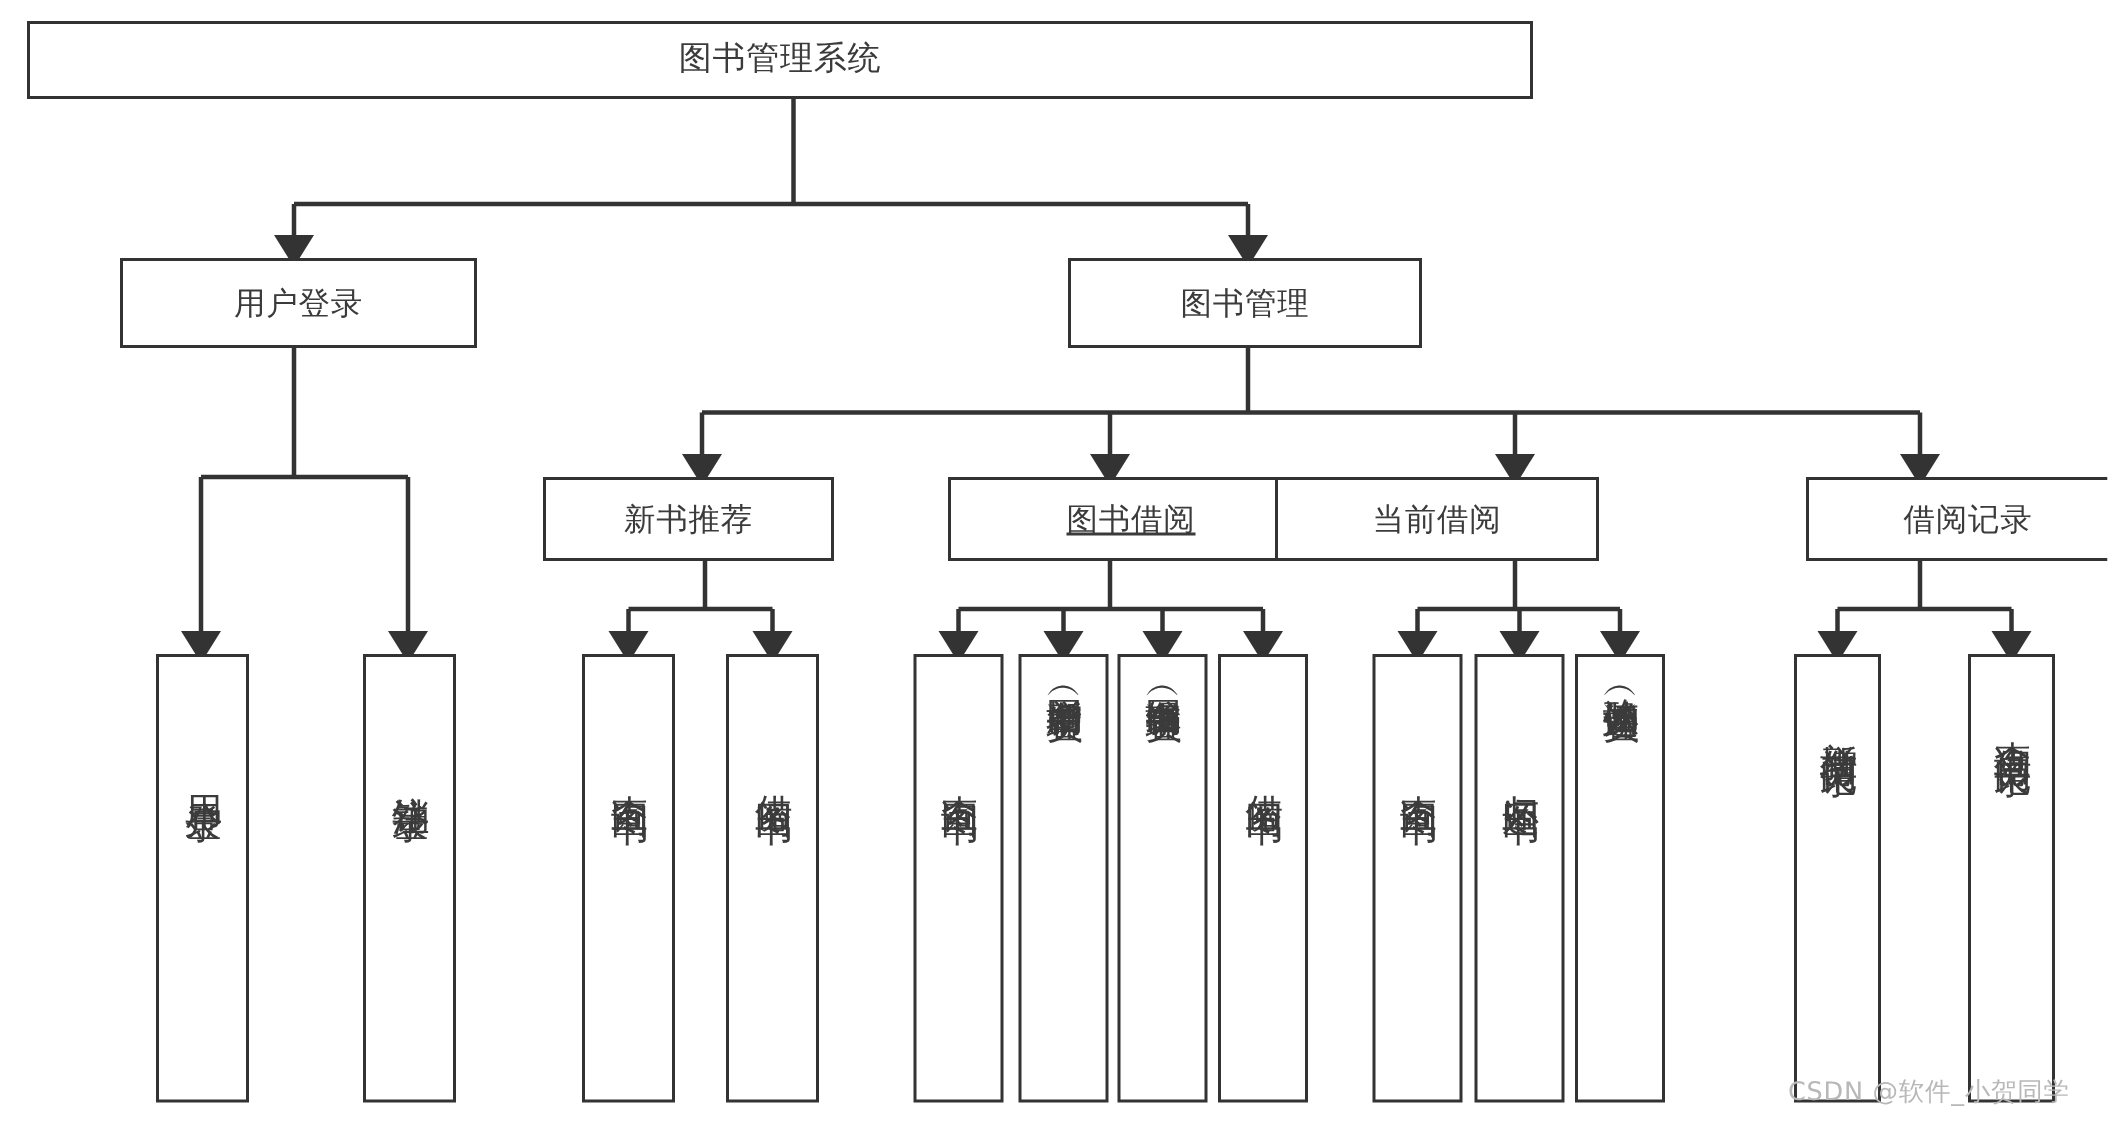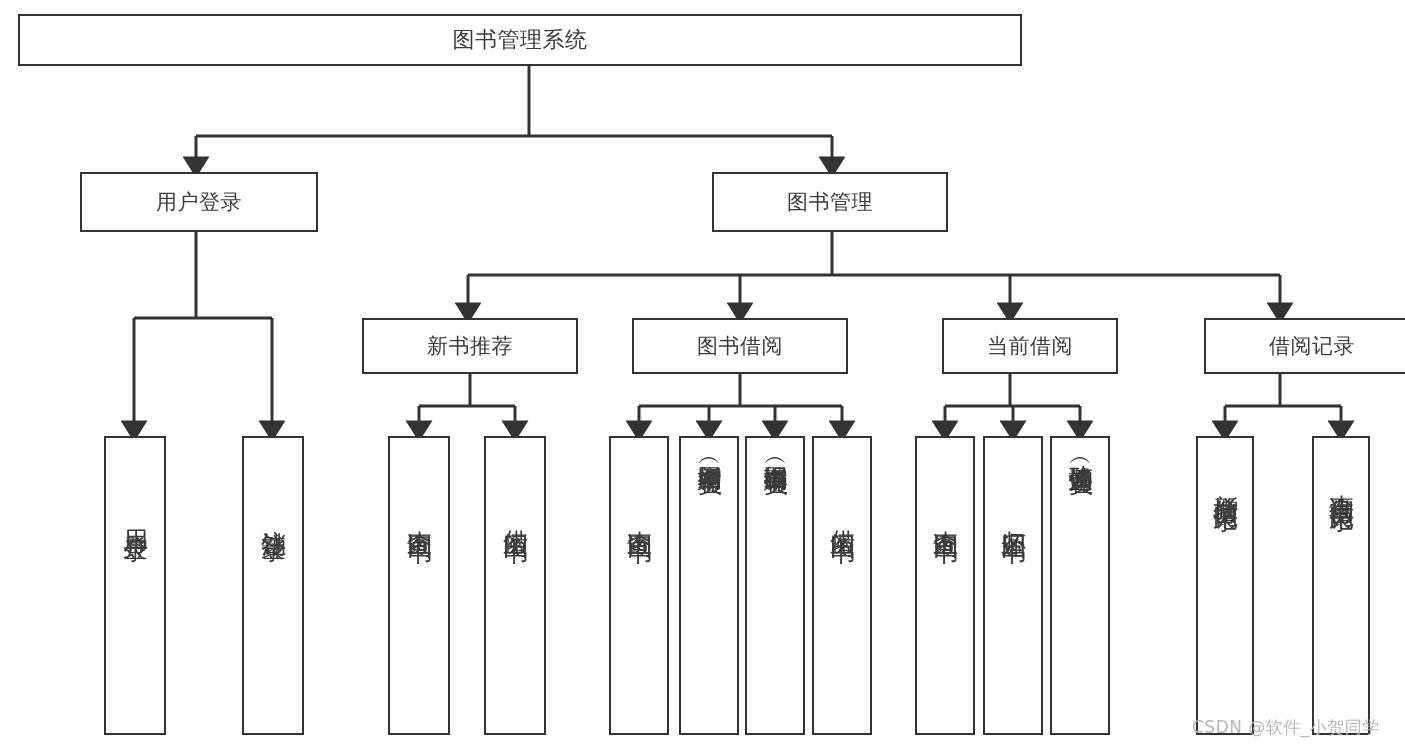--- a/index.html
+++ b/index.html
@@ -136,27 +136,27 @@
     <span class="label">图书管理系统</span>
   </div>
 
   <div class="node horiz" style="left:80px; top:172px; width:238px; height:60px;">
     <span class="label">用户登录</span>
   </div>
   <div class="node horiz" style="left:712px; top:172px; width:236px; height:60px;justify-content:center;">
     <span class="label">图书管理</span>
   </div>
 
-  <div class="node horiz" style="left:362px; top:318px; width:216px; height:56px;">
+  <div class="node horiz" style="left:362px; top:318px; width:194px; height:56px;">
     <span class="label">新书推荐</span>
   </div>
-  <div class="node horiz" style="left:632px; top:318px; width:216px; height:56px;">
+  <div class="node horiz" style="left:632px; top:318px; width:244px; height:56px;text-decoration:underline;">
     <span class="label">图书借阅</span>
   </div>
-  <div class="node horiz" style="left:942px; top:318px; width:176px; height:56px;">
+  <div class="node horiz" style="left:850px; top:318px; width:216px; height:56px;">
     <span class="label">当前借阅</span>
   </div>
   <div class="node horiz" style="left:1204px; top:318px; width:216px; height:56px;">
     <span class="label">借阅记录</span>
   </div>
 
   <div class="node vert" style="left:104px; top:436px; width:62px; height:299px; padding-top:72px;">
     <span class="label">用户登录</span>
   </div>
   <div class="node vert" style="left:242px; top:436px; width:62px; height:299px; padding-top:72px;">

